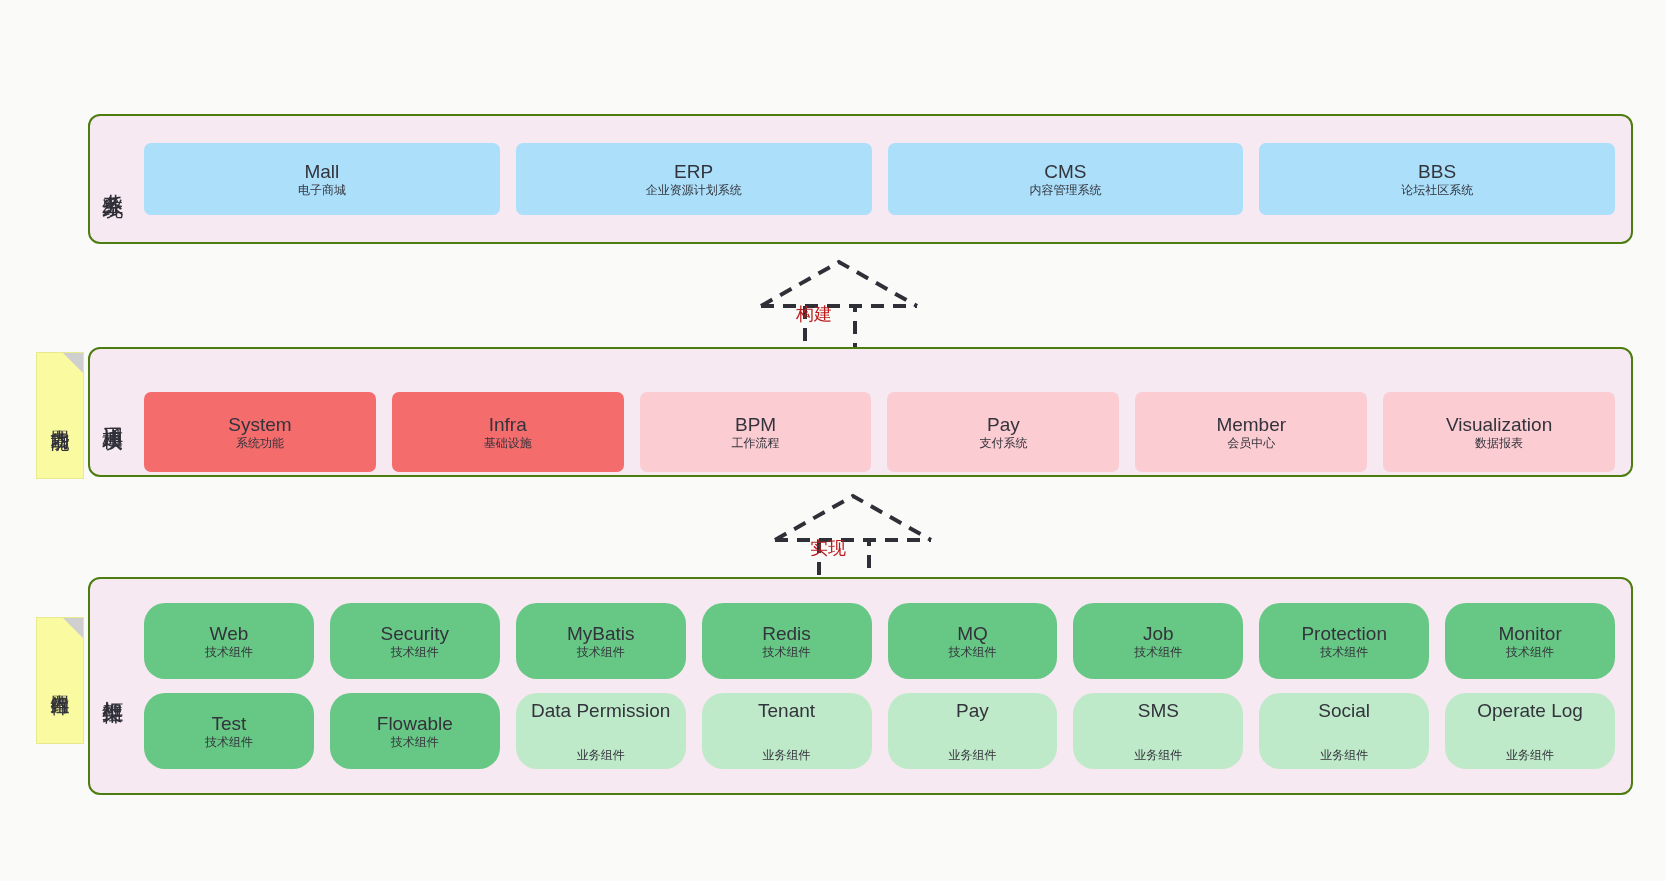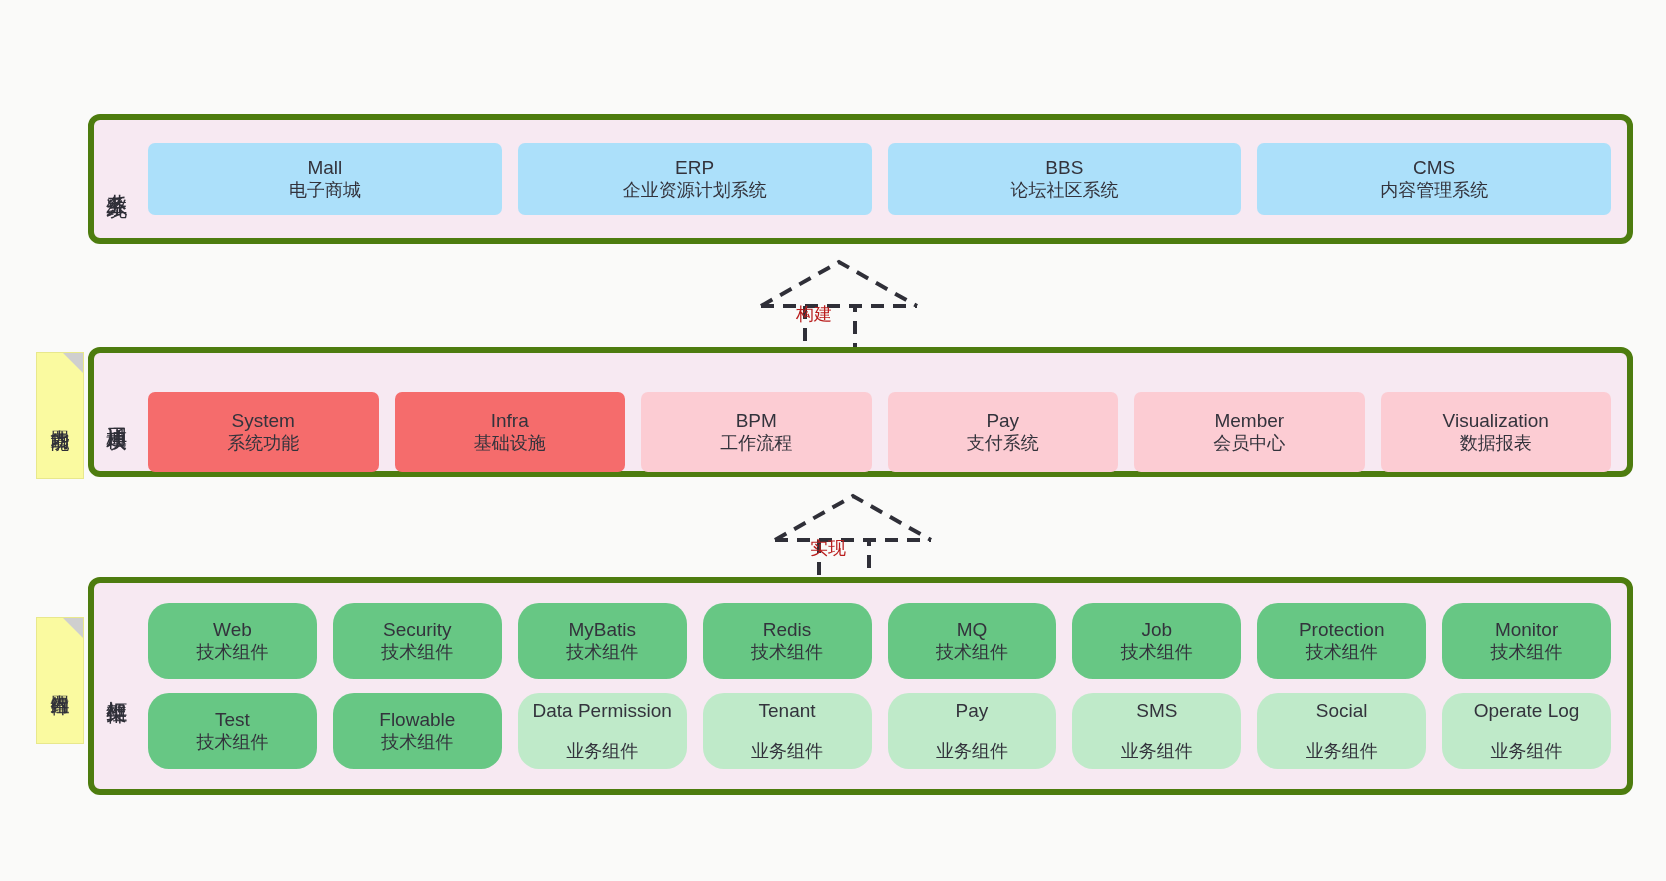--- a/index.html
+++ b/index.html
@@ -19,21 +19,21 @@
   .canvas {
     position: absolute;
     inset: 0;
   }
 
   
   .layer {
     position: absolute;
     box-sizing: border-box;
     background: #f7e9f2;
-    border: 6px solid #4d7c0f;
+    border: 2px solid #4d7c0f;
     border-radius: 12px;
     display: flex;
     align-items: stretch;
   }
 
   .layer-title {
     flex: 0 0 auto;
     width: 46px;
     display: flex;
     align-items: center;
@@ -80,21 +80,21 @@
     text-align: center;
     line-height: 1.22;
     padding: 6px 4px;
     box-sizing: border-box;
   }
   .card .t-en {
     font-size: 19px;
     color: #33333c;
   }
   .card .t-cn {
-    font-size: 18px;
+    font-size: 12px;
     color: #33333c;
   }
 
   .layer-biz .card { height: 72px; background: #ace0fa; }
   .layer-mod .card { height: 80px; margin-top: 40px; }
   .card.red   { background: #f56c6c; }
   .card.pink  { background: #fcccd3; }
   .card.green { background: #67c784; }
   .card.lgreen{ background: #bfeac9; justify-content: space-between; }
   .layer-fw .card { height: 76px; border-radius: 21px; }
@@ -153,26 +153,26 @@
     <div class="layer-body">
       <div class="card">
         <span class="t-en">Mall</span>
         <span class="t-cn">电子商城</span>
       </div>
       <div class="card">
         <span class="t-en">ERP</span>
         <span class="t-cn">企业资源计划系统</span>
       </div>
       <div class="card">
+        <span class="t-en">CMS</span>
+        <span class="t-cn">内容管理系统</span>
+      </div>
+      <div class="card">
         <span class="t-en">BBS</span>
         <span class="t-cn">论坛社区系统</span>
-      </div>
-      <div class="card">
-        <span class="t-en">CMS</span>
-        <span class="t-cn">内容管理系统</span>
       </div>
     </div>
   </div>
 
   <div class="gen-arrow" style="left:757px; top:258px;">
     <svg width="190" height="110" viewBox="0 0 190 110">
       <path d="M 4 48 L 82 4 L 160 48" fill="none" stroke="#2f2f38" stroke-width="4" stroke-dasharray="13 9" stroke-linecap="butt"></path>
       <path d="M 4 48 L 160 48" fill="none" stroke="#2f2f38" stroke-width="4" stroke-dasharray="13 9"></path>
       <path d="M 48 48 L 48 92 L 98 92 L 98 48" fill="none" stroke="#2f2f38" stroke-width="4" stroke-dasharray="13 9"></path>
     </svg>

